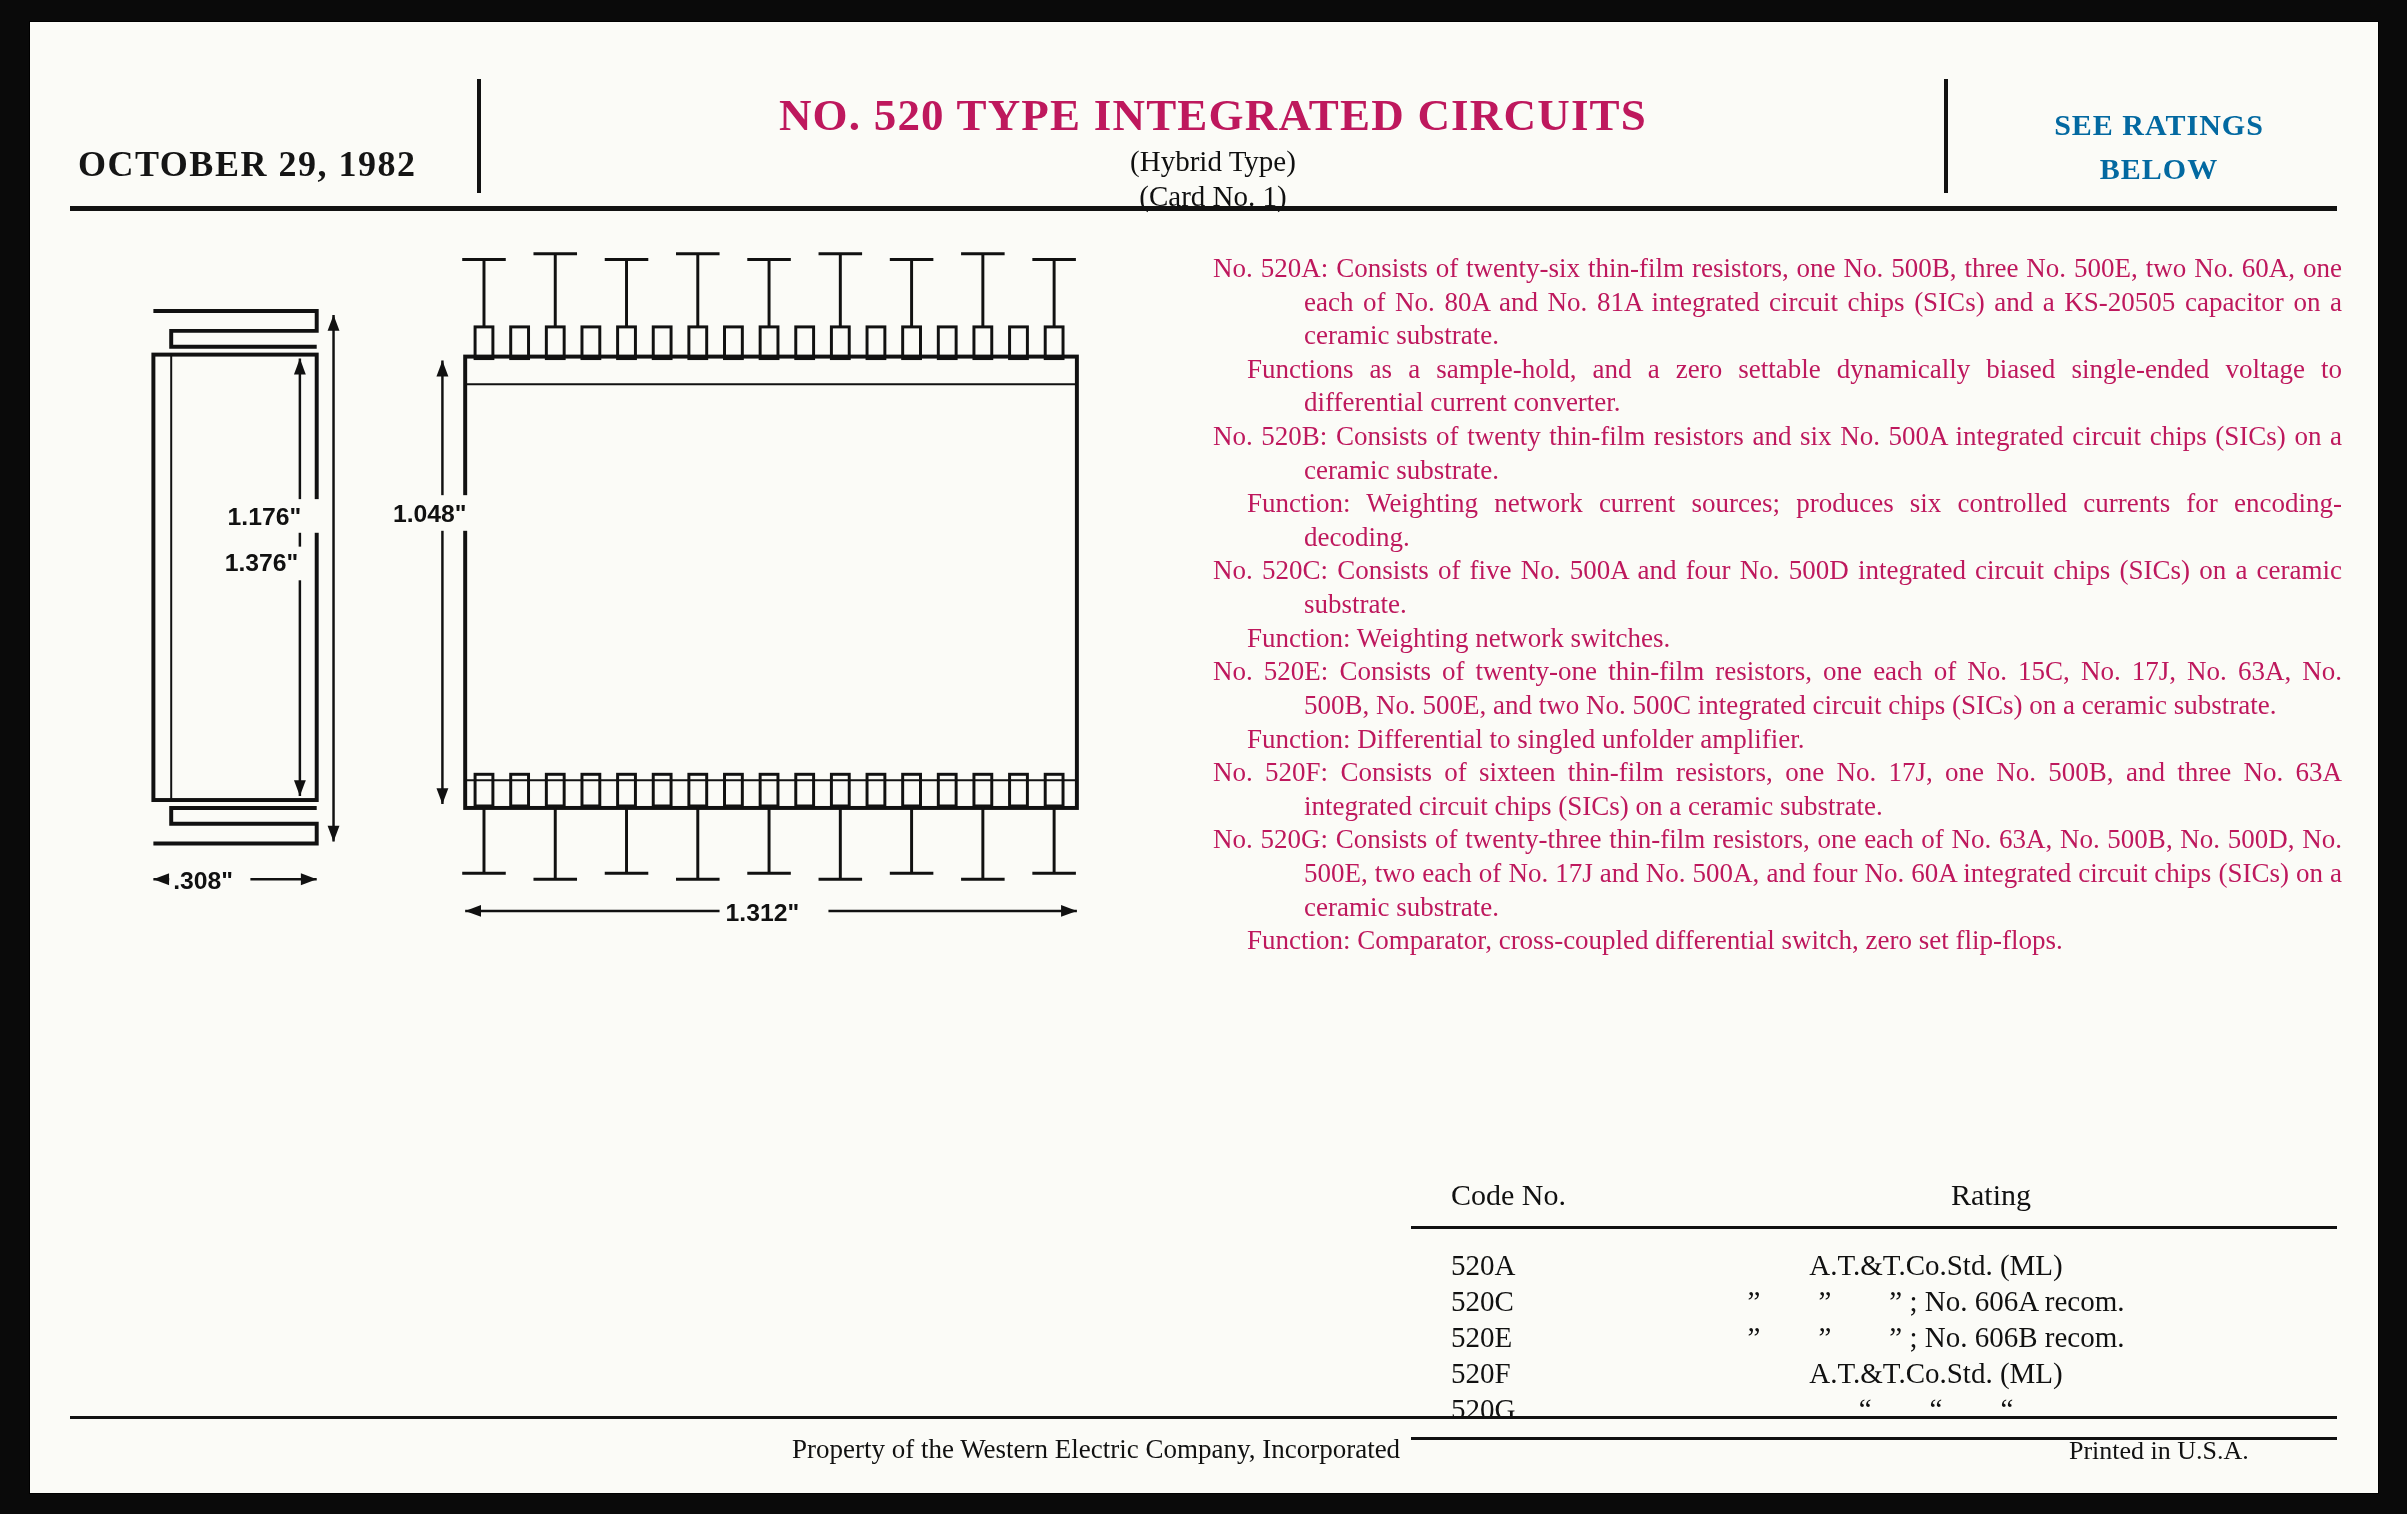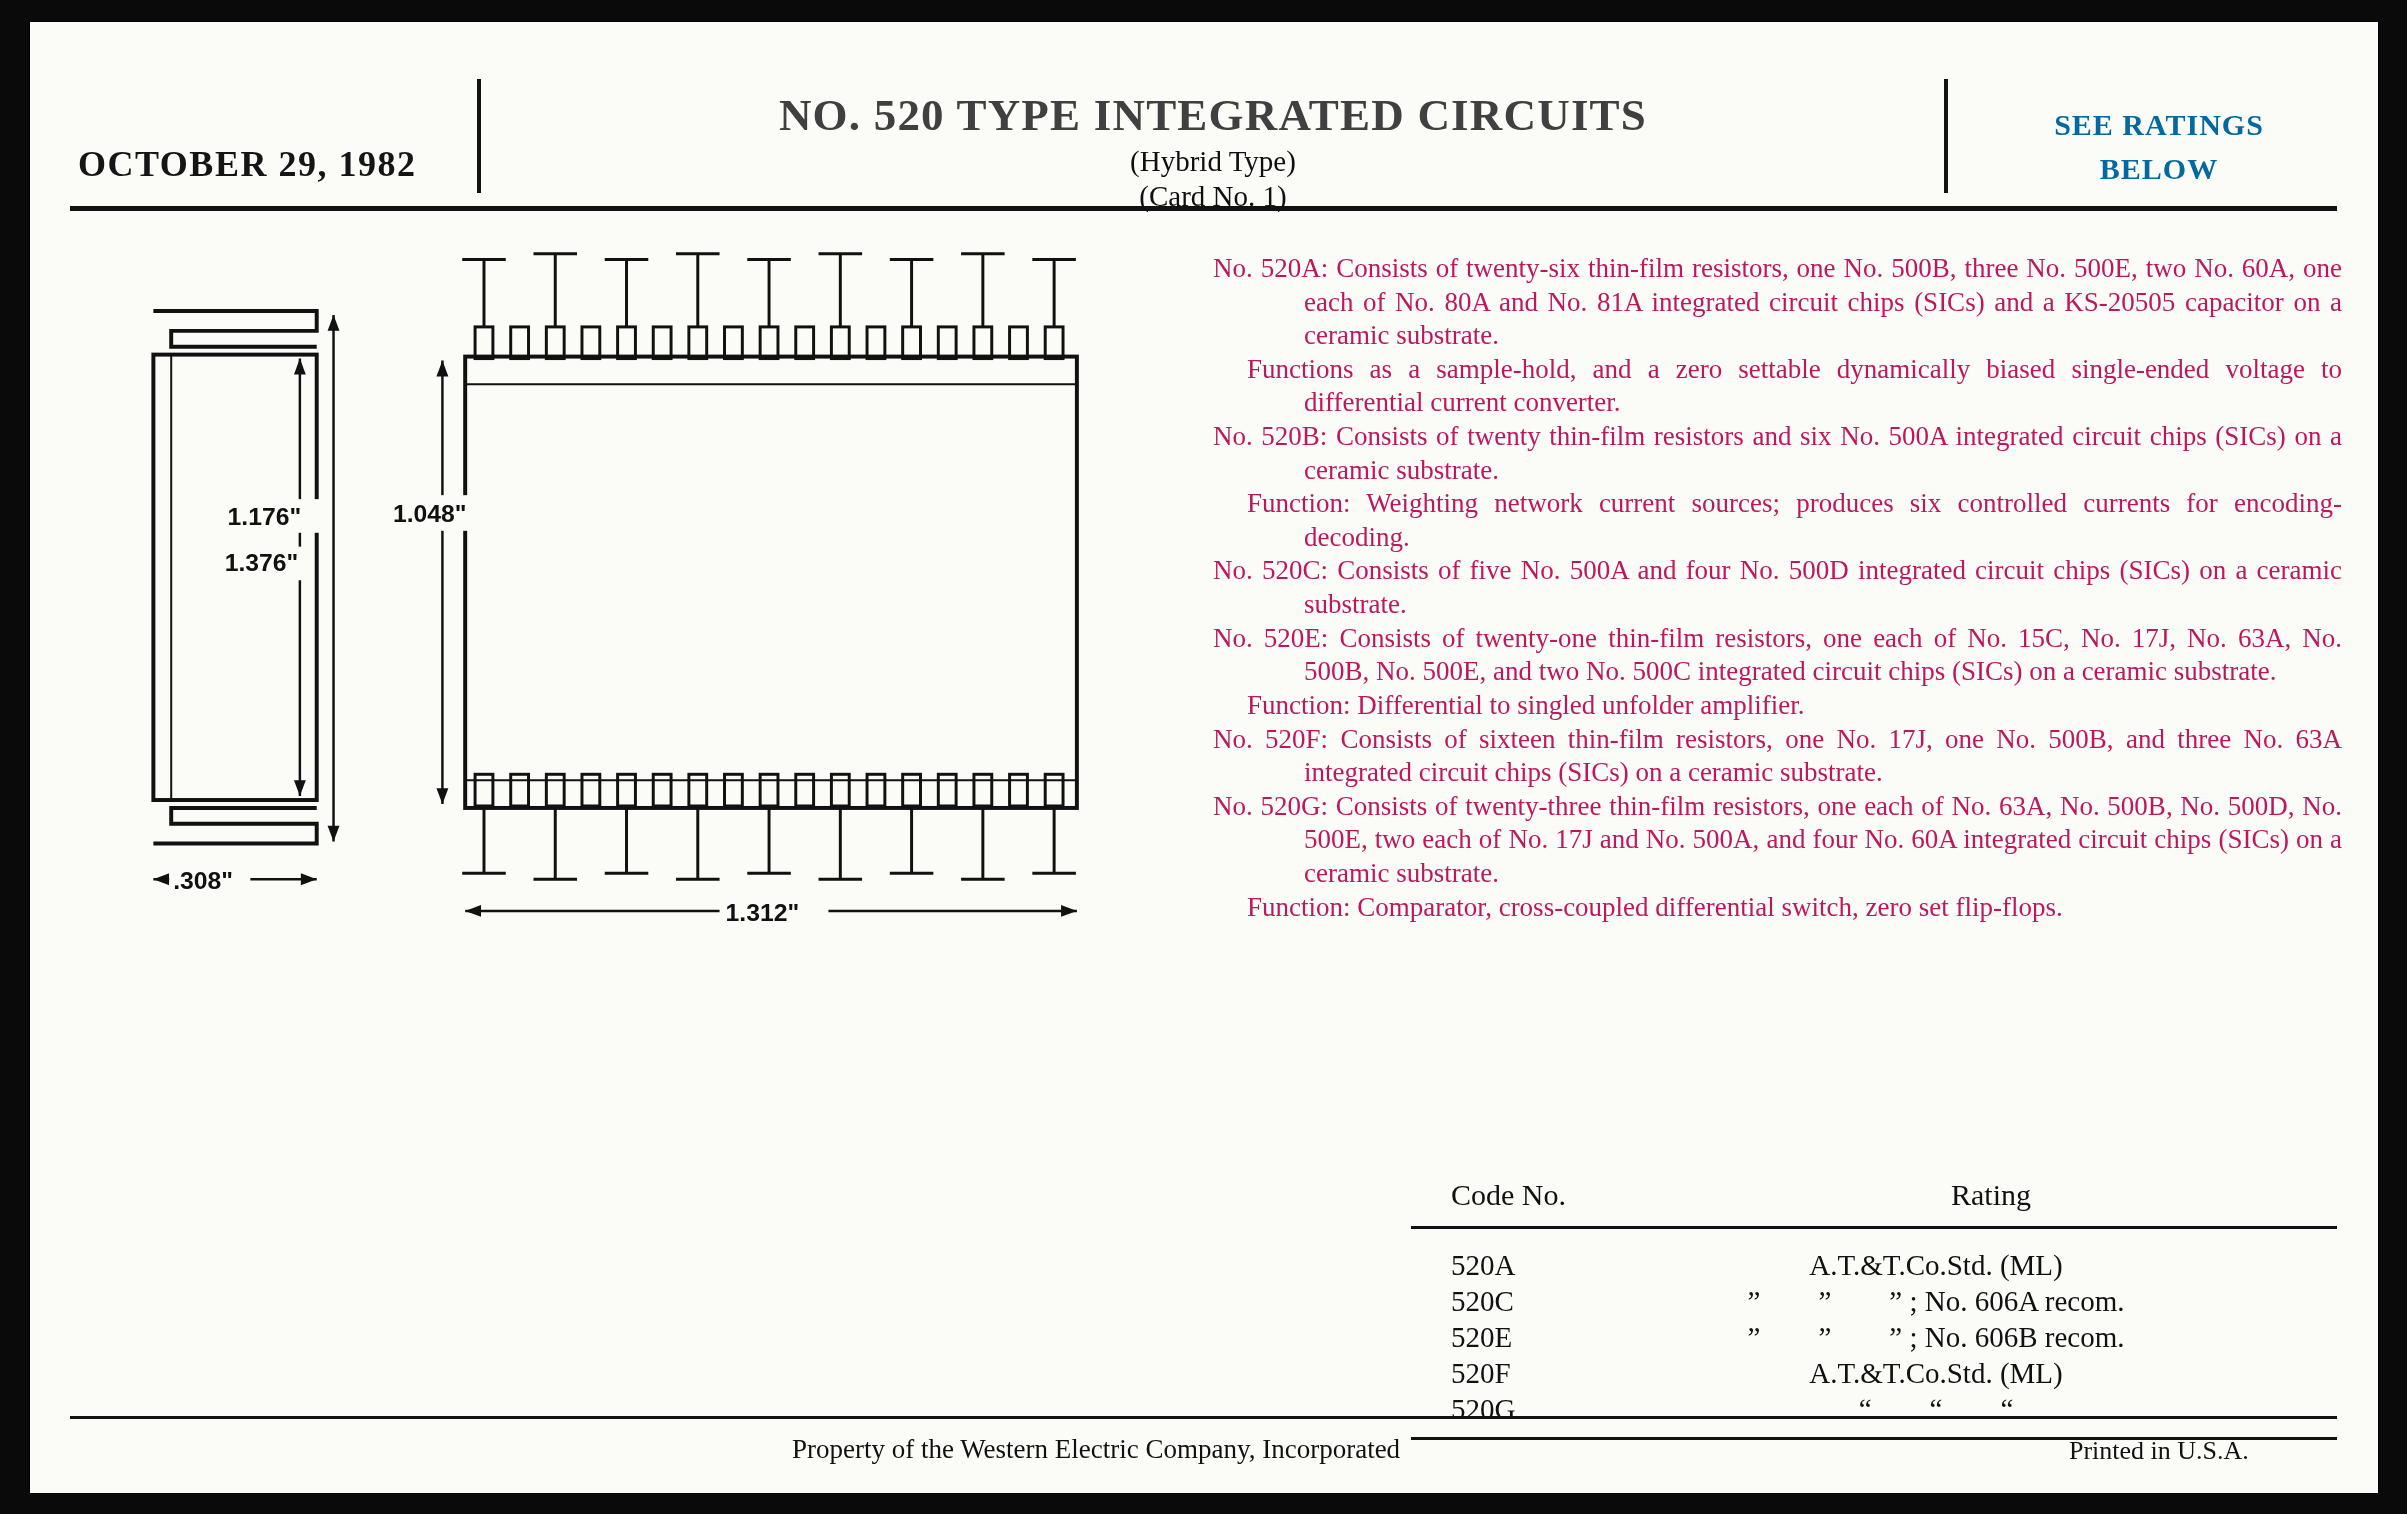--- a/index.html
+++ b/index.html
@@ -62,21 +62,21 @@
     left: 465px;
     top: 69px;
     width: 1436px;
     text-align: center;
   }
   .hdr-title {
     font-family: "Liberation Serif", serif;
     font-weight: bold;
     font-size: 45px;
     letter-spacing: 1.2px;
-    color: #404040;
+    color: #be185d;
     line-height: 1.1;
   }
   .hdr-sub1 {
     font-family: "Liberation Serif", serif;
     font-size: 29px;
     color: #101010;
     margin-top: 4px;
   }
   .hdr-sub2 {
     font-family: "Liberation Serif", serif;
@@ -392,20 +392,24 @@
         <span>Consists of twenty thin-film resistors and six No. 500A integrated circuit chips (SICs) on a ceramic substrate.</span>
       </div>
       <div class="entry blk2">
         <span class="lbl">Function:</span>
         <span>Weighting network current sources; produces six controlled currents for encoding-decoding.</span>
       </div>
       <div class="entry blk">
         <span class="lbl">No. 520C:</span>
         <span>Consists of five No. 500A and four No. 500D integrated circuit chips (SICs) on a ceramic substrate.</span>
       </div>
+      <div class="entry blk2">
+        <span class="lbl">Function:</span>
+        <span>Weighting network switches.</span>
+      </div>
       <div class="entry blk">
         <span class="lbl">No. 520E:</span>
         <span>Consists of twenty-one thin-film resistors, one each of No. 15C, No. 17J, No. 63A, No. 500B, No. 500E, and two No. 500C integrated circuit chips (SICs) on a ceramic substrate.</span>
       </div>
       <div class="entry blk2">
         <span class="lbl">Function:</span>
         <span>Differential to singled unfolder amplifier.</span>
       </div>
       <div class="entry blk">
         <span class="lbl">No. 520F:</span>

